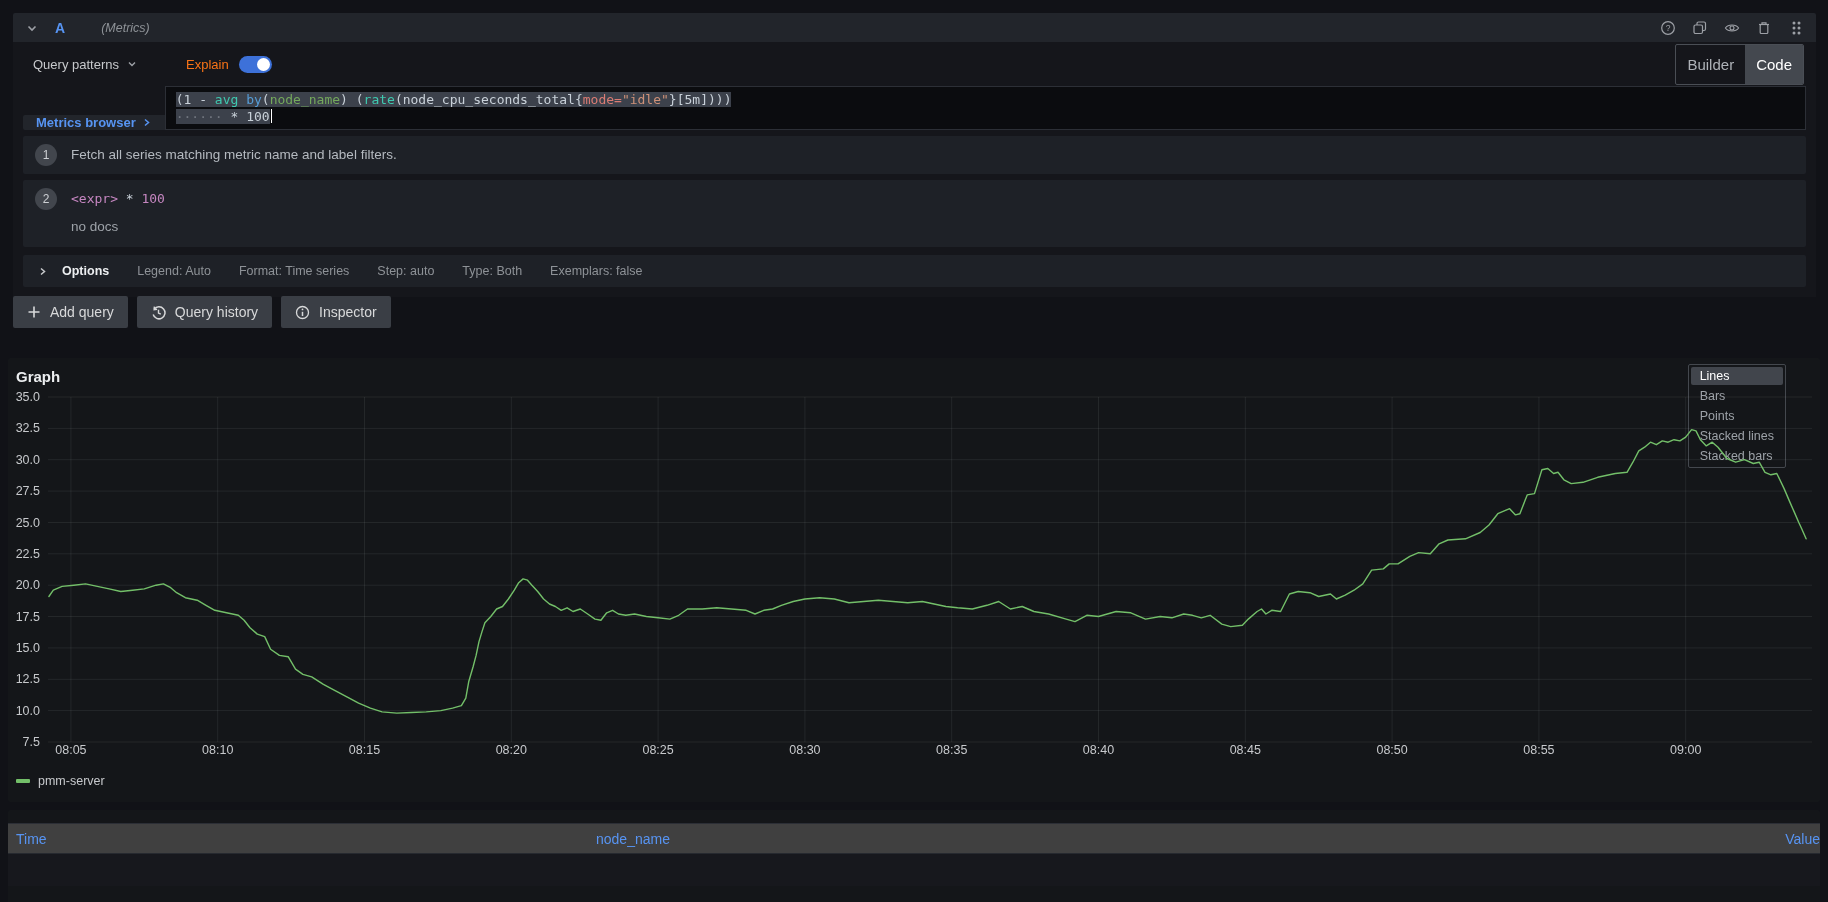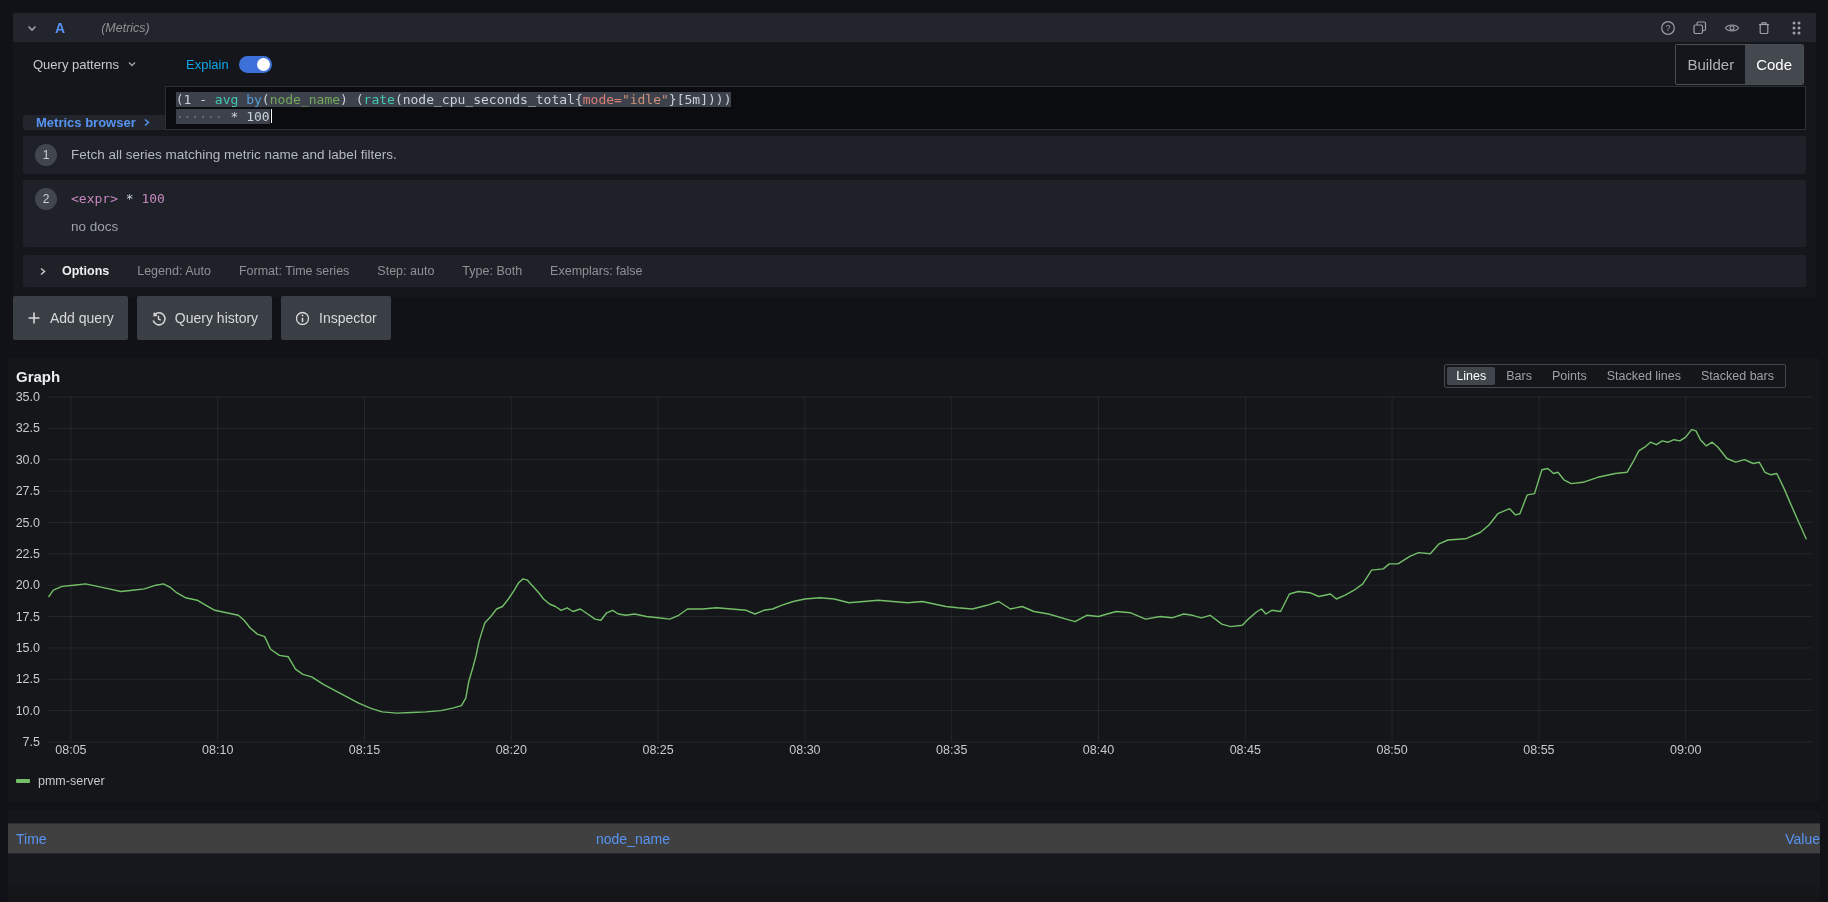--- a/index.html
+++ b/index.html
@@ -23,21 +23,21 @@
   .qheader .qtype { color:#8e9297; font-style:italic; font-size:12.5px; margin-left:36px; }
   .qheader .spacer { flex:1; }
   .hicons { display:flex; align-items:center; gap:16px; }
   .hicons .hicon { width:16px; height:16px; cursor:pointer; display:flex; align-items:center; justify-content:center; }
 
   .qbody { background:#15161b; padding:6px 10px 10px 10px; }
 
   .toolbar { display:flex; align-items:center; height:32px; padding:0 2px 0 10px; }
   .qpatterns { display:flex; align-items:center; gap:7px; color:#c7c9cc; font-size:13px; cursor:pointer; }
   .explain-wrap { display:flex; align-items:center; gap:10px; margin-left:48px; }
-  .explain-label { font-size:13px; color:#0ea5e9; }
+  .explain-label { font-size:13px; color:#f97316; }
   .toggle { width:33px; height:17px; border-radius:9px; background:#3d71d9; position:relative; cursor:pointer; }
   .toggle .knob { position:absolute; right:2px; top:2px; width:13px; height:13px; border-radius:50%; background:#fff; }
   .seg { display:flex; margin-left:auto; border:1px solid #4a4e55; border-radius:2px; overflow:hidden; height:41px; font-size:15px; }
   .seg .opt { padding:0 11px; display:flex; align-items:center; color:#aeb2b8; cursor:pointer; }
   .seg .opt.active { background:#44484f; color:#fff; font-weight:500; }
 
   .editor-row { display:flex; margin:6px 0 0 0; height:44px;align-items:flex-end; }
   .mb-chip {
     background:#22252b; color:var(--accent); font-weight:600; font-size:13px;
     display:flex; align-items:center; gap:5px; padding:0 13px; border-radius:2px 0 0 2px; cursor:pointer; white-space:nowrap;
@@ -76,33 +76,33 @@
   .options-row {
     background:#1e2127; border-radius:2px; margin-top:8px; height:32px;
     display:flex; align-items:center; gap:28px; padding:0 14px; cursor:pointer;
   }
   .options-row .otitle { font-size:12.5px; font-weight:700; color:#eceef0; margin-left:2px; }
   .options-row .oitem { font-size:12.5px; color:#8e9297; }
 
   
   .actions { position:absolute; left:13px; top:296px; display:flex; gap:9px; }
   .btn {
-    background:#3a3e45; border-radius:2px; height:44px; padding:0 14px;
+    background:#3a3e45; border-radius:2px; height:32px; padding:0 14px;
     display:flex; gap:9px; align-items:center; color:#d8d9da; font-size:14px; font-weight:500; cursor:pointer;
   }
 
   
   .graph-panel {
     position:absolute; left:8px; top:358px; width:1812px; height:444px;
     background:#141619; border-radius:2px;
   }
   .panel-title { font-size:15px; font-weight:600; color:#eceef0; padding:10px 0 0 8px; }
   .tabgroup {
     position:absolute; right:34px; top:6px; display:flex; gap:2px;
-    border:1px solid #44484e; border-radius:2px; padding:2px; background:#141619;
+    border:1px solid #44484e; border-radius:2px; padding:2px; background:#141619;flex-direction:column;
   }
   .tab { padding:2px 9px; font-size:12.5px; color:#9da2a8; border-radius:2px; cursor:pointer; white-space:nowrap; }
   .tab.active { background:#41454c; color:#ffffff; font-weight:500; }
   .chart-wrap { position:absolute; left:0; top:32px; width:1812px; height:375px; }
   .grid { stroke:rgba(204,208,216,0.09); stroke-width:1; }
   .ylab, .xlab { fill:#c7c9cc; font-size:12.5px; font-family:"Liberation Sans",sans-serif; }
   .legend { position:absolute; left:8px; top:416px; display:flex; align-items:center; gap:8px; cursor:pointer; }
   .legend .swatch { width:14px; height:4px; border-radius:1px; background:var(--green); }
   .legend .llabel { font-size:12.5px; color:#c7c9cc; }
 

